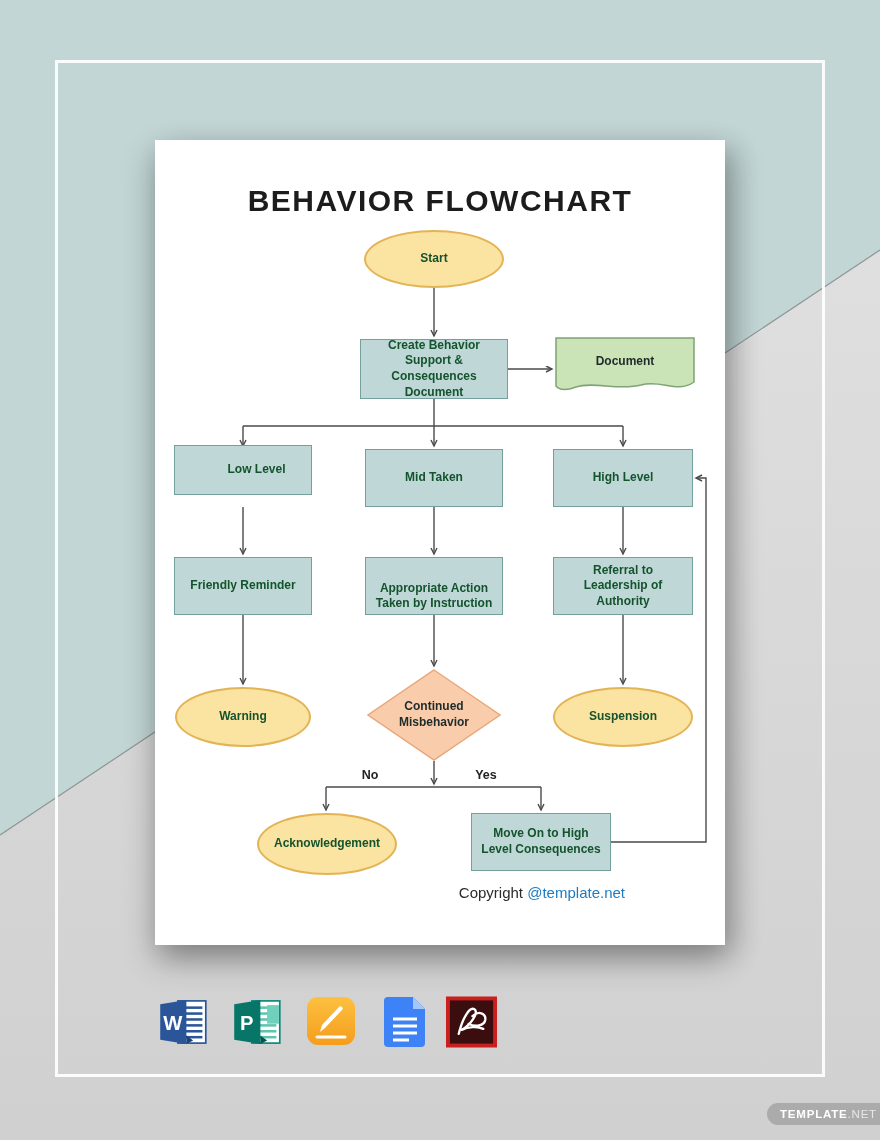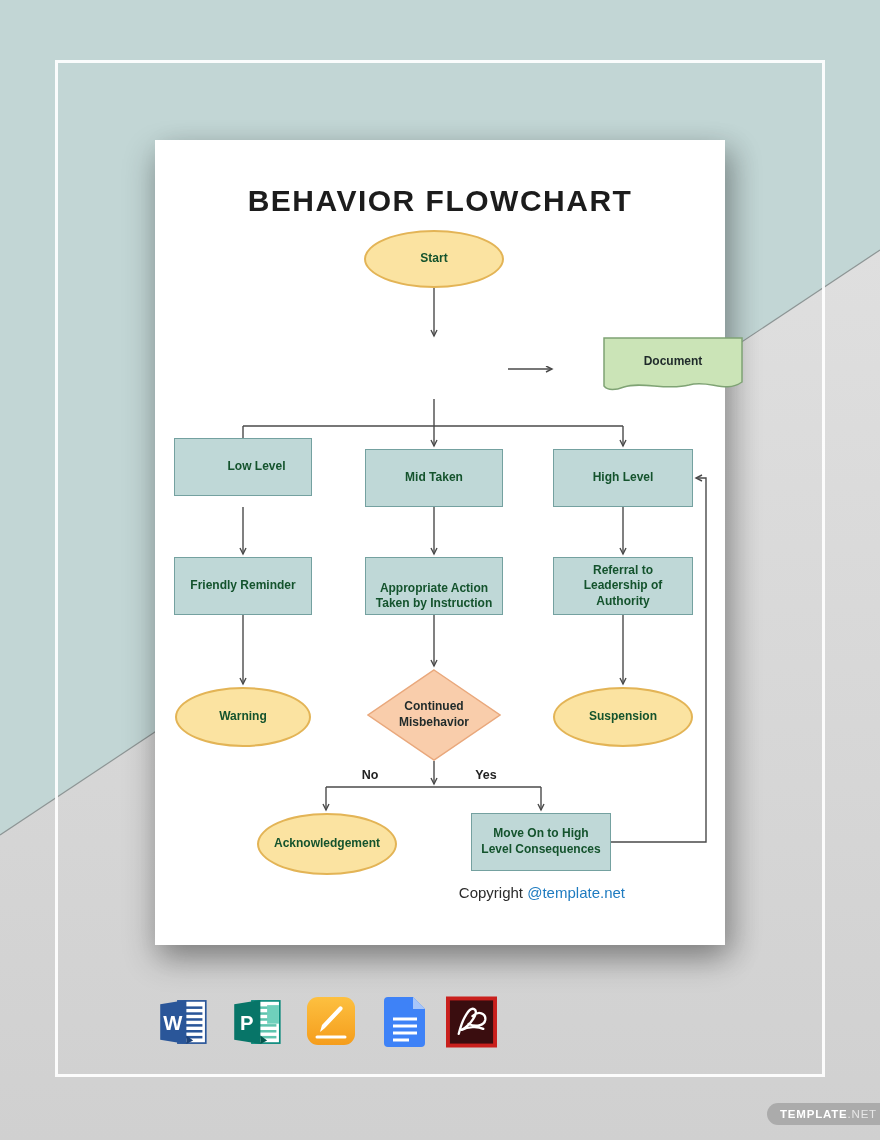--- a/index.html
+++ b/index.html
@@ -99,29 +99,32 @@
       <path d="M171,647 V670" marker-end="url(#arr)"></path>
       <path d="M386,647 V670" marker-end="url(#arr)"></path>
       <path d="M456,702 H551 V338 H541" marker-end="url(#arr)"></path>
     </g>
   </svg>
 
   <div class="node terminal" style="left:209px;top:90px;width:140px;height:58px;">
     <span>Start</span>
   </div>
 
-
-  <div class="shape-wrap" style="left:400px;top:197px;width:140px;height:60px;margin-left:48px;">
+  <div class="node process" style="left:205px;top:199px;width:148px;height:60px;">
+    <span>Create Behavior Support &amp; Consequences Document</span>
+  </div>
+
+  <div class="shape-wrap" style="left:400px;top:197px;width:140px;height:60px;">
     <svg width="140" height="60">
       <path d="M1,1 H139 V45 C122,57 106,42 86,48 C64,54 38,44 21,50 C13,53 5,54 1,49 Z" fill="#cbe4b7" stroke="#7fa374" stroke-width="1.5"></path>
     </svg>
     <div class="shape-label doc-label">Document</div>
   </div>
 
-  <div class="node process" style="left:19px;top:298px;width:138px;height:58px;padding-left:33px;">
+  <div class="node process" style="left:19px;top:305px;width:138px;height:50px;padding-left:33px;">
     <span>Low Level</span>
   </div>
   <div class="node process" style="left:210px;top:309px;width:138px;height:58px;">
     <span>Mid Taken</span>
   </div>
   <div class="node process" style="left:398px;top:309px;width:140px;height:58px;">
     <span>High Level</span>
   </div>
 
   <div class="node process" style="left:19px;top:417px;width:138px;height:58px;">

